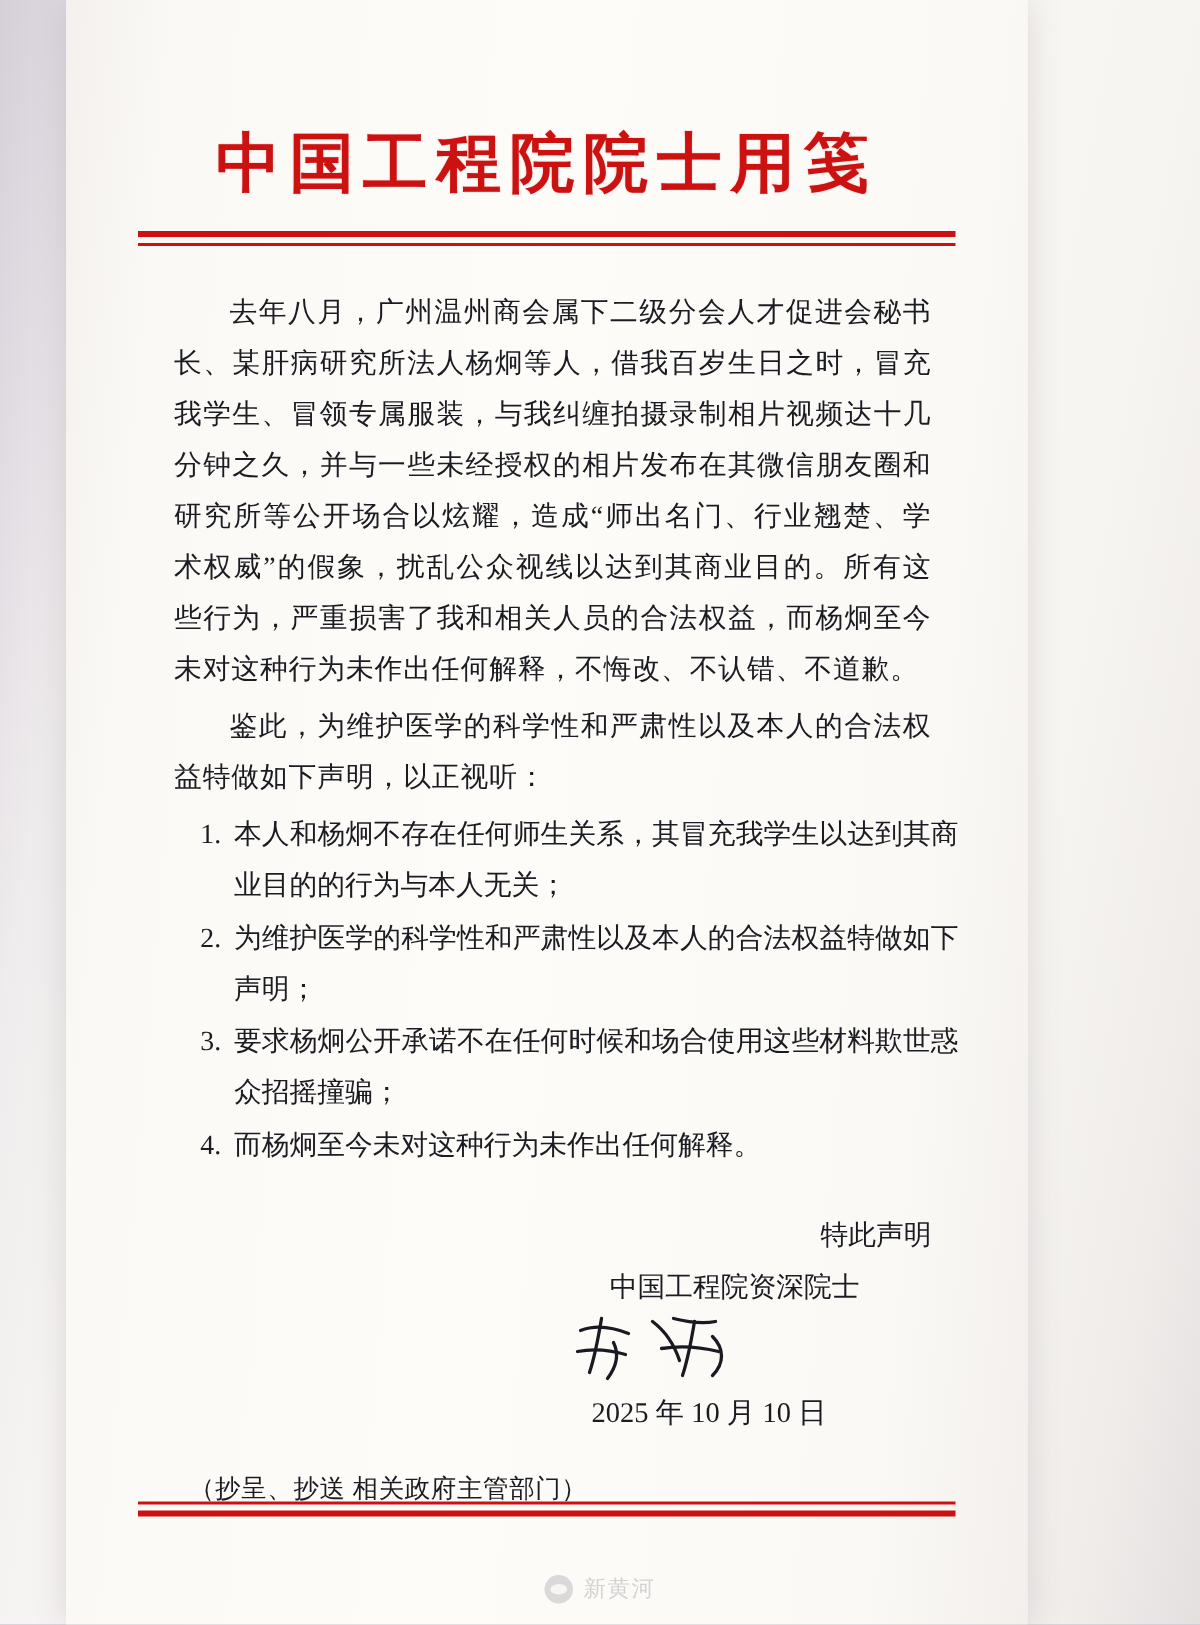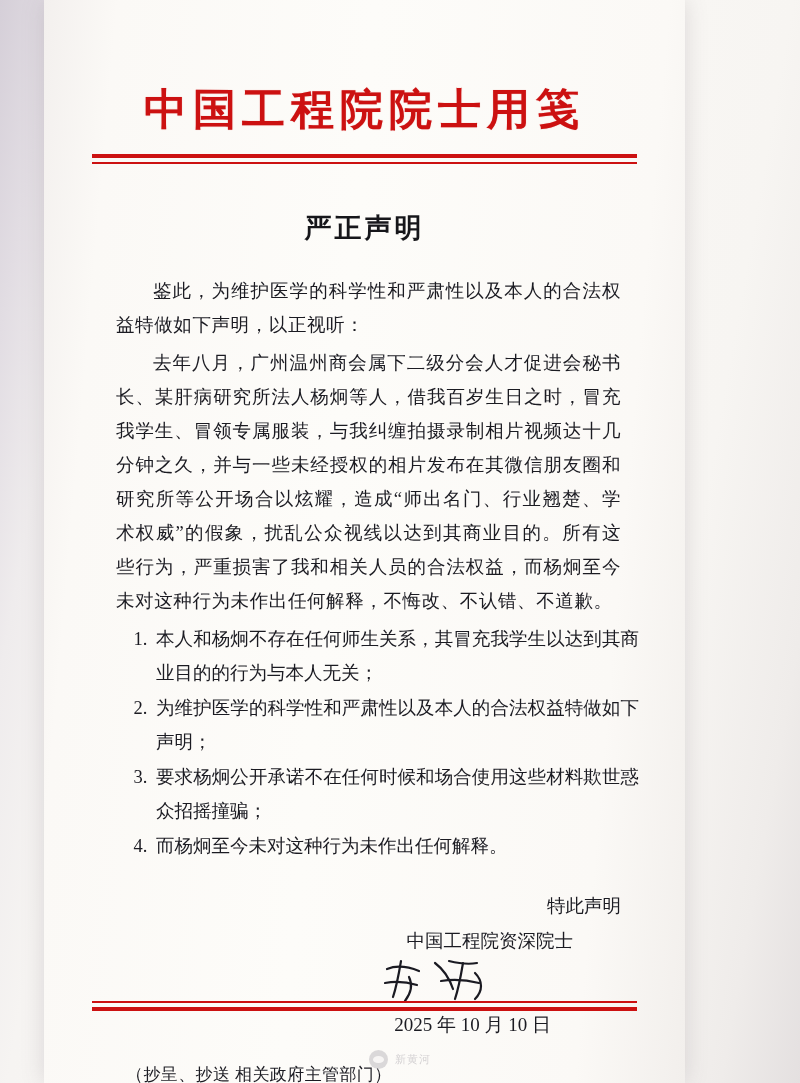--- a/index.html
+++ b/index.html
@@ -186,45 +186,44 @@
     position: absolute;
     left: 4px;
     top: 6px;
     width: 11px;
     height: 7px;
     border-radius: 50% 50% 45% 45%;
     background: #f3f1f2;
   }
   .wm-text {
     font-family: Liberation Serif, serif;
-    font-size: 11px;
+    font-size: 15px;
     color: #aeaab0;
     letter-spacing: 1px;
   }
 </style>
 </head>
 <body>
 
 <div class="page">
   <div class="sheet">
     <div class="paper-inner">
 
       <div class="letterhead">
         <div class="letterhead-title">中国工程院院士用笺</div>
         <div class="rule-group">
           <div class="rule-thick"></div>
           <div class="rule-thin"></div>
         </div>
       </div>
 
-      <div class="doc-title">严正声明</div>
 
       <div class="body-text">
+        <p class="para">去年八月，广州温州商会属下二级分会人才促进会秘书长、某肝病研究所法人杨炯等人，借我百岁生日之时，冒充我学生、冒领专属服装，与我纠缠拍摄录制相片视频达十几分钟之久，并与一些未经授权的相片发布在其微信朋友圈和研究所等公开场合以炫耀，造成“师出名门、行业翘楚、学术权威”的假象，扰乱公众视线以达到其商业目的。所有这些行为，严重损害了我和相关人员的合法权益，而杨炯至今未对这种行为未作出任何解释，不悔改、不认错、不道歉。</p>
         <p class="para">鉴此，为维护医学的科学性和严肃性以及本人的合法权益特做如下声明，以正视听：</p>
-        <p class="para">去年八月，广州温州商会属下二级分会人才促进会秘书长、某肝病研究所法人杨炯等人，借我百岁生日之时，冒充我学生、冒领专属服装，与我纠缠拍摄录制相片视频达十几分钟之久，并与一些未经授权的相片发布在其微信朋友圈和研究所等公开场合以炫耀，造成“师出名门、行业翘楚、学术权威”的假象，扰乱公众视线以达到其商业目的。所有这些行为，严重损害了我和相关人员的合法权益，而杨炯至今未对这种行为未作出任何解释，不悔改、不认错、不道歉。</p>
       </div>
 
       <ol class="claims">
         <li>本人和杨炯不存在任何师生关系，其冒充我学生以达到其商业目的的行为与本人无关；</li>
         <li>为维护医学的科学性和严肃性以及本人的合法权益特做如下声明；</li>
         <li>要求杨炯公开承诺不在任何时候和场合使用这些材料欺世惑众招摇撞骗；</li>
         <li>而杨炯至今未对这种行为未作出任何解释。</li>
       </ol>
 
       <div class="closing">

